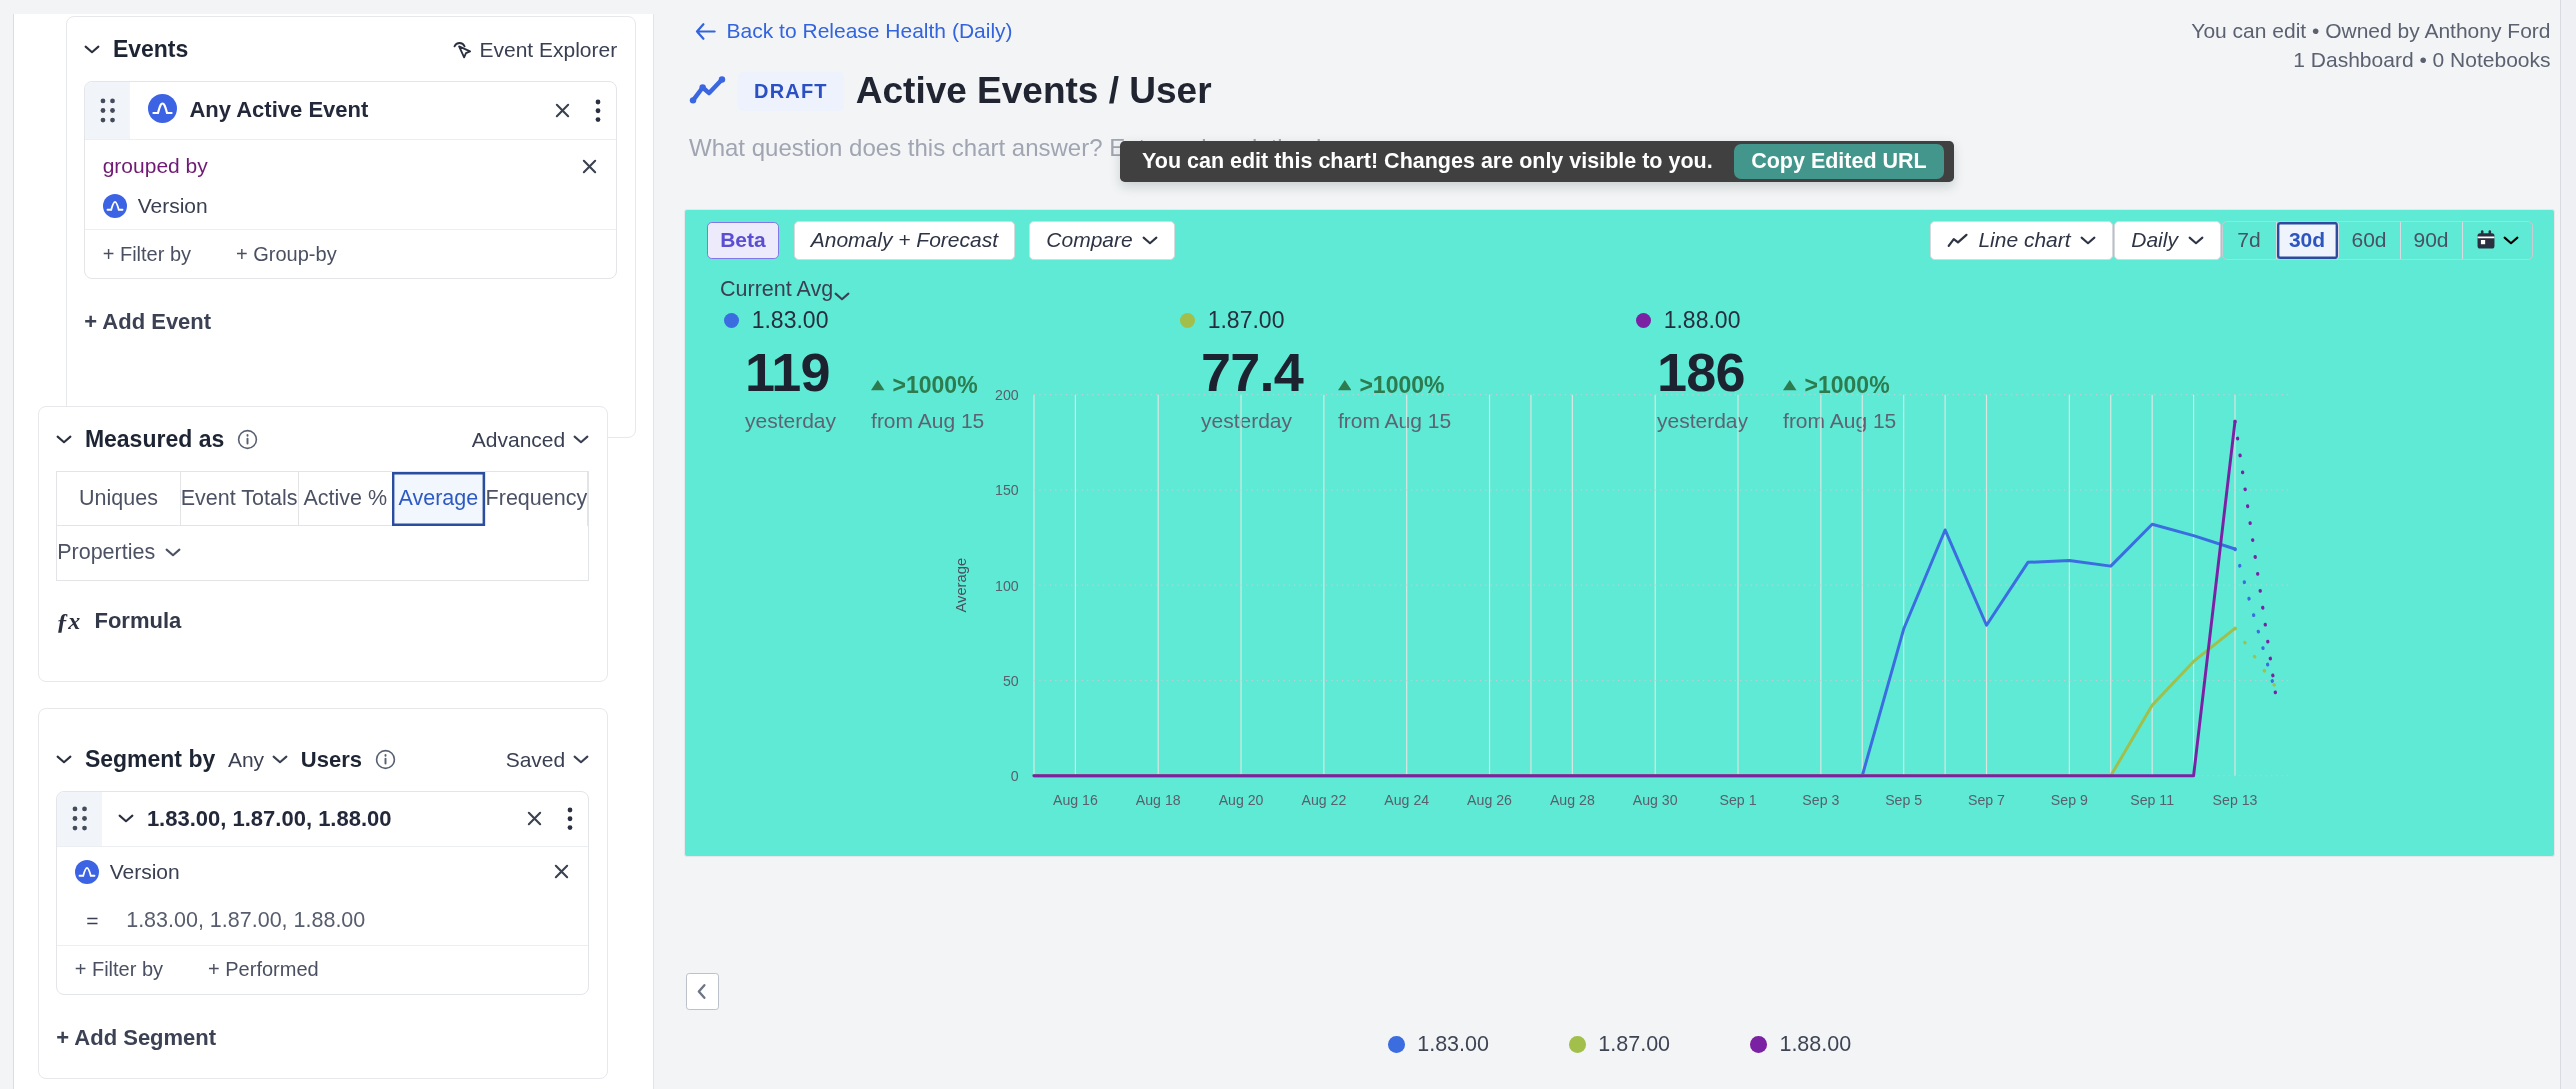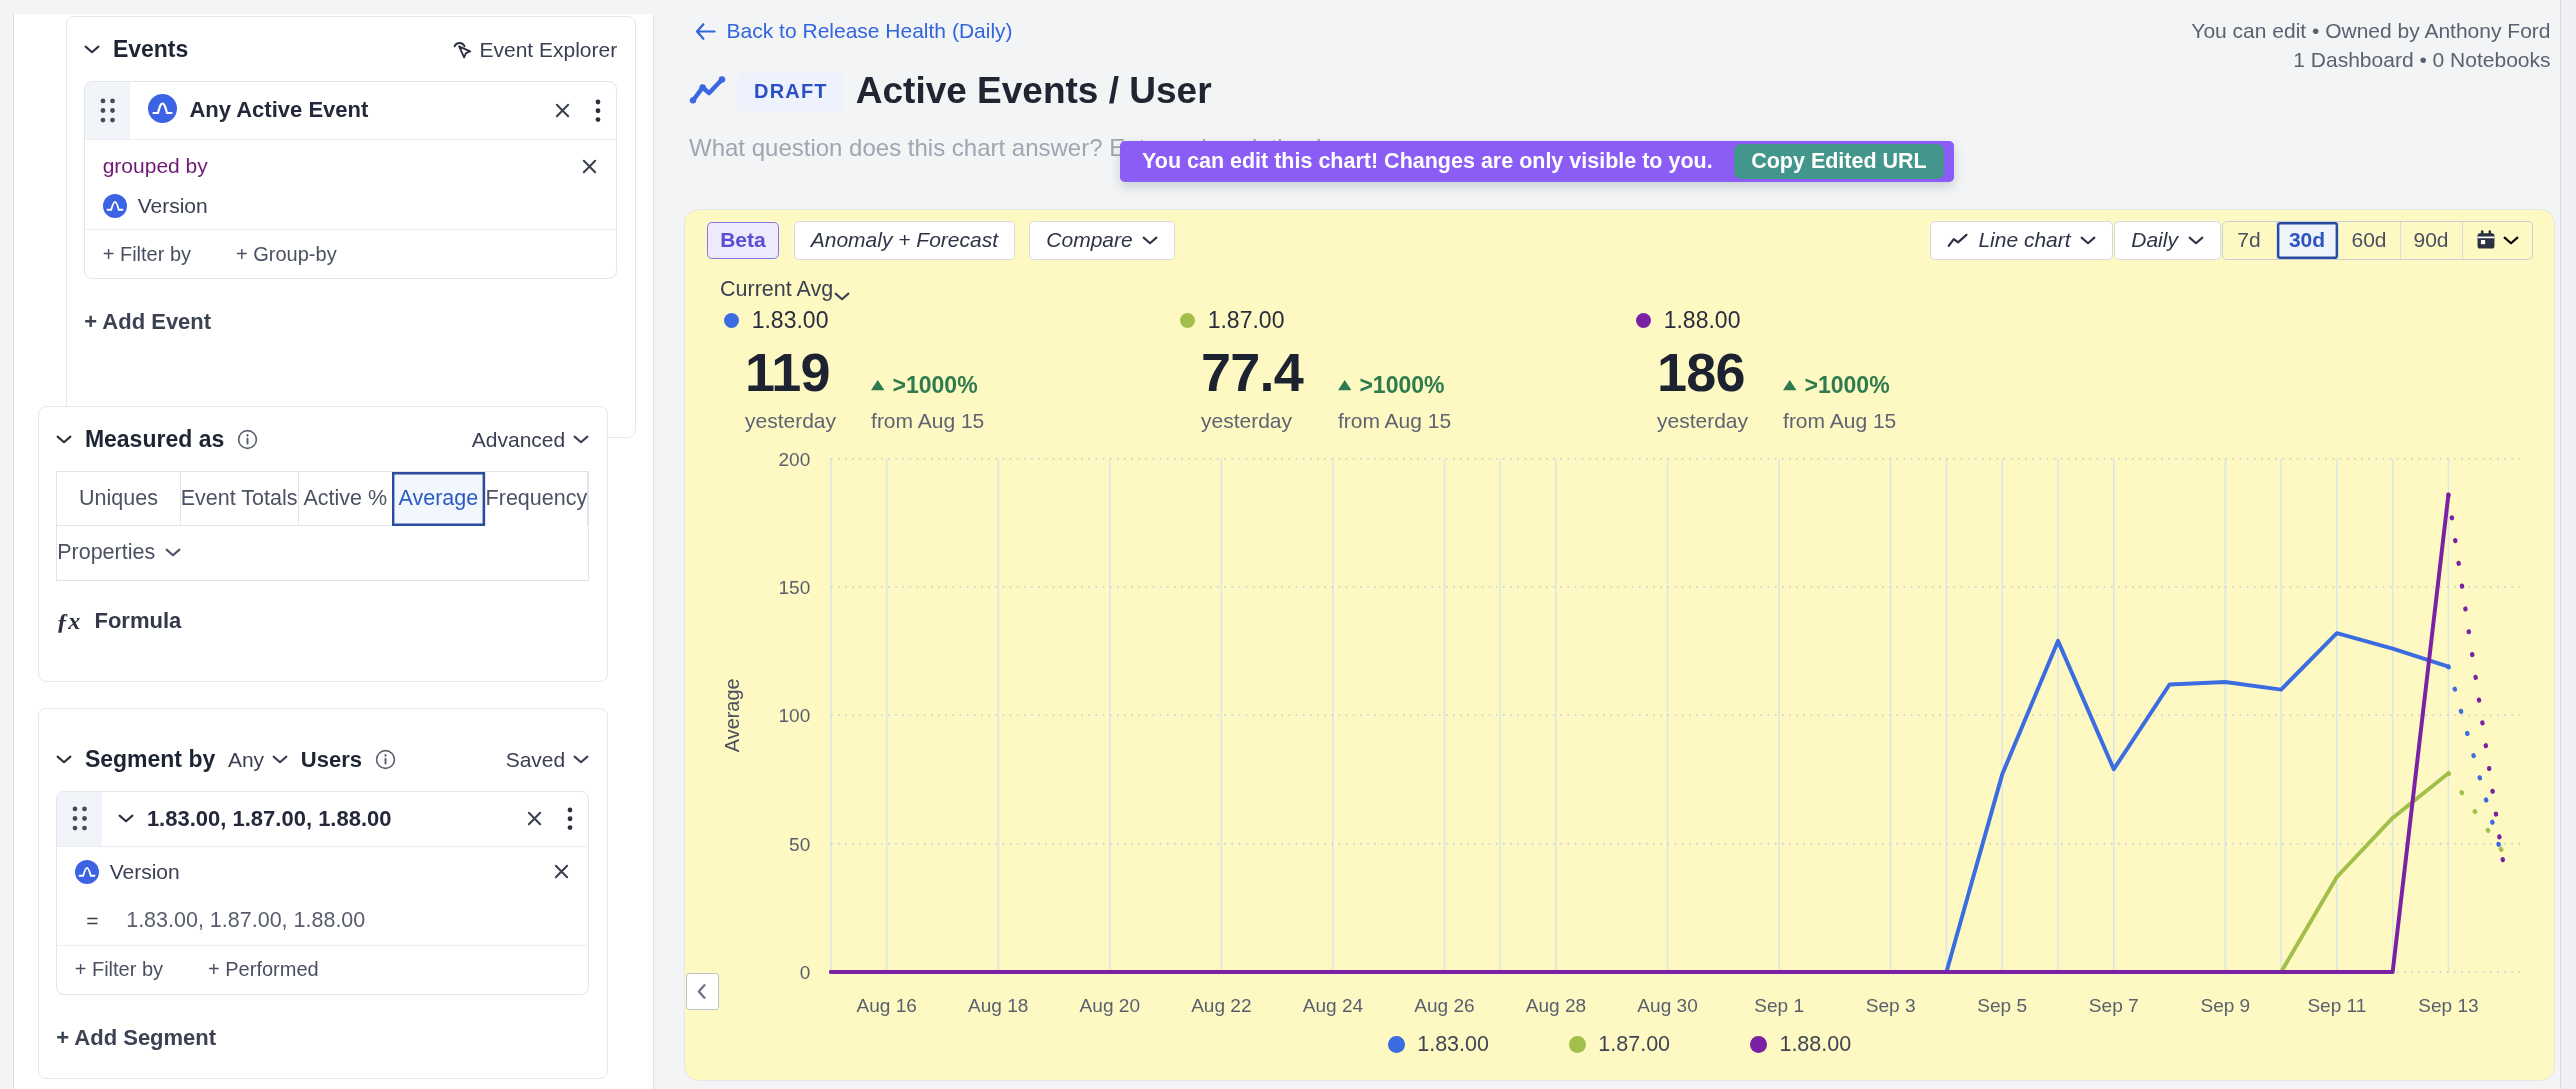--- a/index.html
+++ b/index.html
@@ -63,28 +63,28 @@
   .main { position:absolute; left:656px; top:0; right:0; bottom:0; }
   .back-link { position:absolute; left:37px; top:19px; display:flex; align-items:center; gap:9.6px;
                color:#3264dd; font-size:21px; cursor:pointer; }
   .back-arrow path { fill:none; stroke:#3264dd; stroke-width:2.8; stroke-linecap:round; stroke-linejoin:round; }
   .meta { position:absolute; right:25.5px; top:16px; text-align:right; font-size:21px; color:#5b6170; line-height:29px; }
   .title-row { position:absolute; left:33px; top:70px; display:flex; align-items:center; gap:12px; }
   .draft-badge { background:#edf2fd; color:#2b50c4; font-size:20px; font-weight:bold; letter-spacing:1.2px;
                  padding:8px 16px; border-radius:4.8px; }
   .page-title { font-size:37px; font-weight:bold; color:#202531; white-space:nowrap; }
   .desc { position:absolute; left:33px; top:134px; font-size:24px; color:#a0a5b1; white-space:nowrap; width:1354px; overflow:hidden; }
-  .banner { position:absolute; left:464px; top:141px; height:41px; z-index:5; background:#8b5cf6; border-radius:4.8px;
+  .banner { position:absolute; left:464px; top:141px; height:41px; z-index:5; background:#404040; border-radius:4.8px;
             display:flex; align-items:center; gap:21px; padding:0 9.6px 0 22px; box-shadow:0 4.8px 11px rgba(20,60,55,.18); }
   .banner-text { color:#fff; font-size:21.5px; font-weight:bold; white-space:nowrap; }
   .banner-btn { background:#43968b; color:#fff; font-size:21.5px; font-weight:bold; padding:4.8px 17.5px; border-radius:7.2px;
                 cursor:pointer; white-space:nowrap; }
 
-  .chart-card { position:absolute; left:28px; top:209px; width:1871px; height:872px; background:#fef9c3;
-                border:1.6px solid #e5e7ea; border-radius:14px; }
+  .chart-card { position:absolute; left:28px; top:209px; width:1871px; height:648px; background:#5eead4;
+                border:1.6px solid #e5e7ea; border-radius:3px; }
   .toolbar { position:absolute; left:21.5px; right:21.5px; top:11px; display:flex; align-items:center; }
   .tb-left { display:flex; align-items:center; gap:14.3px; }
   .tb-right{ margin-left:auto; display:flex; align-items:center; gap:1px; }
   .beta-badge { border:1.6px solid #8276e8; background:#eceafb; color:#5a4ed2; font-size:21px; font-weight:600;
                 border-radius:4.8px; padding:5.6px 12.7px; }
   .btn { border:1.6px solid #d6d9de; border-radius:4.8px; background:#fff; color:#2e3445; font-size:21px;
          padding:6.4px 16px; display:flex; align-items:center; gap:9.6px; cursor:pointer; white-space:nowrap;font-style:italic; }
   .seg-group { display:flex; align-items:stretch; border:1.6px solid #c9ccd3; border-radius:4.8px; overflow:hidden; }
   .seg { width:62px; display:flex; align-items:center; justify-content:center; font-size:21px; color:#4a5063;
          border-right:1.6px solid #d9dbe0; padding:6.4px 0; cursor:pointer; }

